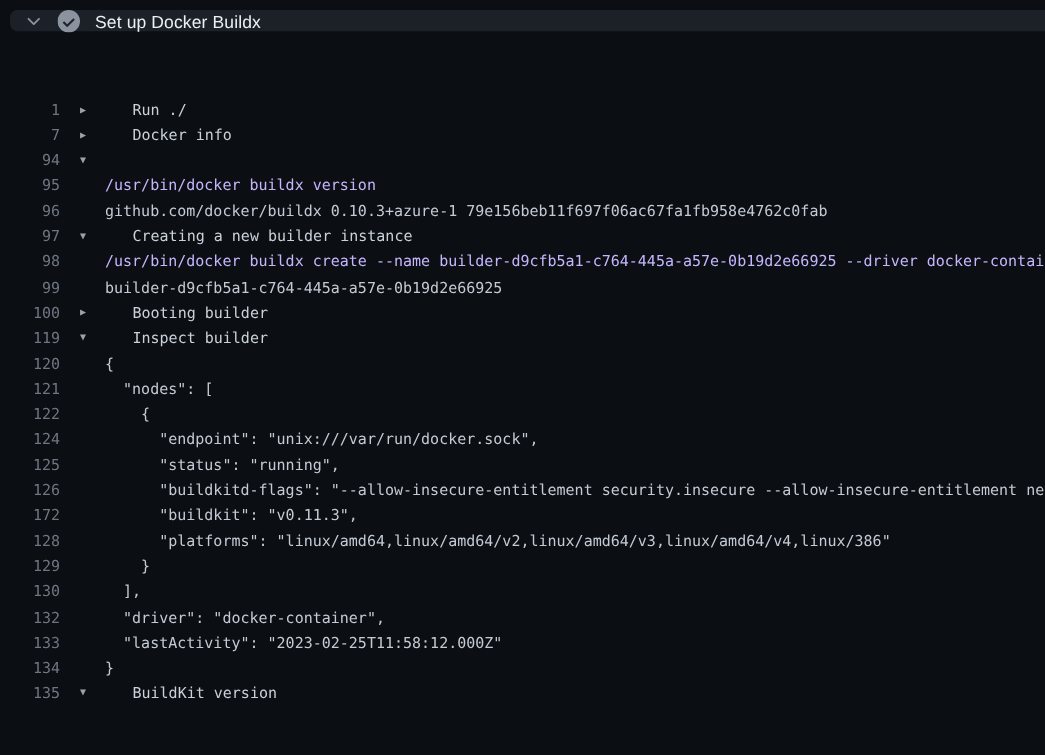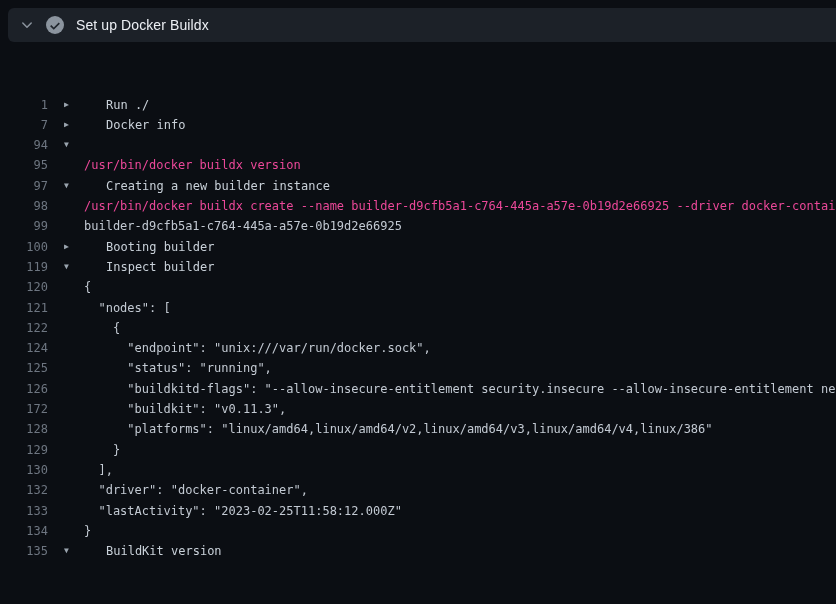--- a/index.html
+++ b/index.html
@@ -5,21 +5,21 @@
   * { margin: 0; padding: 0; box-sizing: border-box; }
   html, body {
     width: 836px; height: 604px;
     background: #0b0e13;
     overflow: hidden;
     font-family: "Liberation Sans", sans-serif;
   }
   .step-header {
     margin: 8px 0 0 8px;
     width: calc(100% - 8px);
-    height: 34px;
+    height: 17px;
     background: #1c2128;
     border-radius: 6px 0 0 6px;
     display: flex;
     align-items: center;
     padding-left: 12px;
   }
   .chev-btn {
     width: 14px; height: 14px;
     display: flex; align-items: center; justify-content: center;
     cursor: pointer;
@@ -50,21 +50,21 @@
   .arrow {
     width: 14px;
     font-size: 8px;
     color: #9aa4ae;
     display: inline-flex;
     align-items: center;
   }
   .group .txt { color: #c9d1d9; margin-left: 28px; }
   .group { cursor: pointer; }
   .cmd .content, .text .content { padding-left: 20px; }
-  .cmd .txt { color: #ec4899; }
+  .cmd .txt { color: #c4b5fd; }
   .text .txt { color: #c3cad3; }
 </style>
 </head>
 <body>
 
 <div class="step-header">
   <span class="chev-btn">
     <svg width="14" height="14" viewBox="0 0 16 16">
       <path d="M3.2 5.8 8 10.6l4.8-4.8" fill="none" stroke="#8b949e" stroke-width="1.7" stroke-linecap="round" stroke-linejoin="round"></path>
     </svg>
@@ -84,20 +84,23 @@
     <span class="content"><span class="arrow">▶</span><span class="txt">Run ./</span></span>
   </div><div class="row group">
     <span class="num">7</span>
     <span class="content"><span class="arrow">▶</span><span class="txt">Docker info</span></span>
   </div><div class="row group">
     <span class="num">94</span>
     <span class="content"><span class="arrow">▼</span></span>
   </div><div class="row cmd">
     <span class="num">95</span>
     <span class="content"><span class="txt">/usr/bin/docker buildx version</span></span>
+  </div><div class="row text">
+    <span class="num">96</span>
+    <span class="content"><span class="txt">github.com/docker/buildx 0.10.3+azure-1 79e156beb11f697f06ac67fa1fb958e4762c0fab</span></span>
   </div><div class="row group">
     <span class="num">97</span>
     <span class="content"><span class="arrow">▼</span><span class="txt">Creating a new builder instance</span></span>
   </div><div class="row cmd">
     <span class="num">98</span>
     <span class="content"><span class="txt">/usr/bin/docker buildx create --name builder-d9cfb5a1-c764-445a-a57e-0b19d2e66925 --driver docker-container</span></span>
   </div><div class="row text">
     <span class="num">99</span>
     <span class="content"><span class="txt">builder-d9cfb5a1-c764-445a-a57e-0b19d2e66925</span></span>
   </div><div class="row group">

